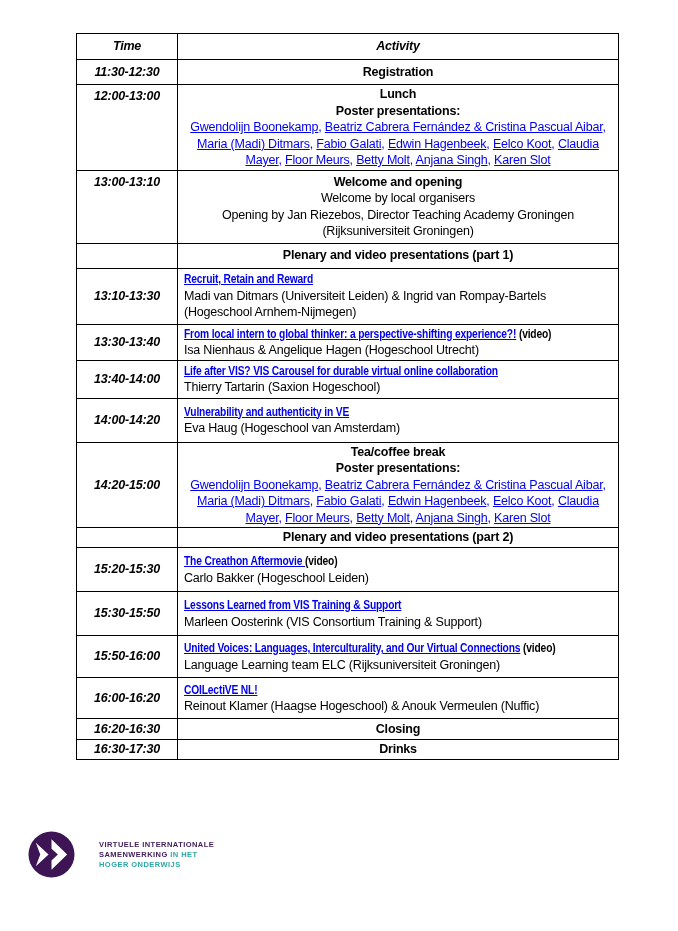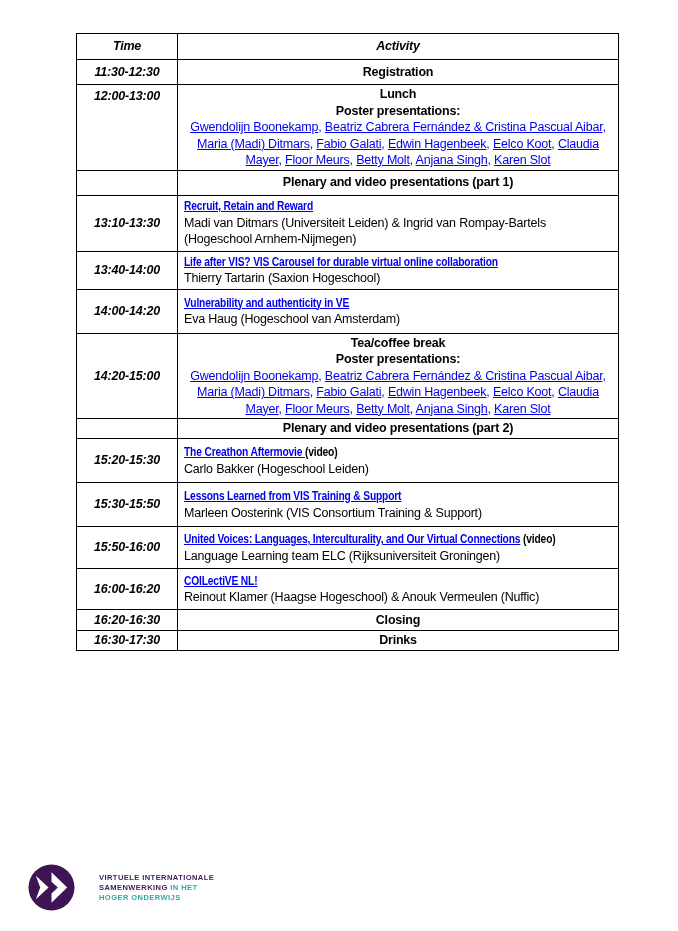--- a/index.html
+++ b/index.html
@@ -20,21 +20,21 @@
   td.v-top{vertical-align:top;padding-top:3px;}
   td.activity-cell{text-align:center;}
   td.activity-cell.talk{text-align:left;}
   .b{font-weight:bold;}
   .line{display:block;}
   .title-line{white-space:nowrap;transform:scaleX(0.82);transform-origin:0 50%;}
   .title-link{color:var(--link-blue);font-weight:bold;text-decoration:underline;cursor:pointer;}
   .name-link{color:var(--link-blue);text-decoration:underline;cursor:pointer;}
   .sep{color:var(--link-blue);}
   
-  .logo{position:absolute;left:28px;top:864px;display:flex;align-items:center;}
+  .logo{position:absolute;left:28px;top:831px;display:flex;align-items:center;}
   .logo-text{margin-left:24px;font-weight:bold;font-size:7.5px;line-height:10px;letter-spacing:0.45px;}
   .lt-purple{color:var(--logo-purple);}
   .lt-teal{color:var(--logo-teal);}
 </style>
 </head>
 <body>
 
 <div class="page">
 
   <table class="program">
@@ -56,31 +56,47 @@
           </td>
         </tr>
         <tr style="height: 84px;">
           <td class="time-cell v-top">12:00-13:00</td>
           <td class="activity-cell posters">
             <div class="line b">Lunch</div>
             <div class="line b">Poster presentations:</div>
             <div class="line"><span class="name-link">Gwendolijn Boonekamp</span><span class="sep">, </span><span class="name-link">Beatriz Cabrera Fernández &amp; Cristina Pascual Aibar</span><span class="sep">, </span><span class="name-link">Maria (Madi) Ditmars</span><span class="sep">, </span><span class="name-link">Fabio Galati</span><span class="sep">, </span><span class="name-link">Edwin Hagenbeek</span><span class="sep">, </span><span class="name-link">Eelco Koot</span><span class="sep">, </span><span class="name-link">Claudia Mayer</span><span class="sep">, </span><span class="name-link">Floor Meurs</span><span class="sep">, </span><span class="name-link">Betty Molt</span><span class="sep">, </span><span class="name-link">Anjana Singh</span><span class="sep">, </span><span class="name-link">Karen Slot</span></div>
           </td>
         </tr>
+        <tr style="height: 73px;">
+          <td class="time-cell v-top">13:00-13:10</td>
+          <td class="activity-cell center">
+            <div class="line b">Welcome and opening</div>
+            <div class="line">Welcome by local organisers</div>
+            <div class="line">Opening by Jan Riezebos, Director Teaching Academy Groningen</div>
+            <div class="line">(Rijksuniversiteit Groningen)</div>
+          </td>
+        </tr>
         <tr style="height: 25px;">
           <td class="time-cell"></td>
           <td class="activity-cell center">
             <div class="line b">Plenary and video presentations (part 1)</div>
           </td>
         </tr>
         <tr style="height: 56px;">
           <td class="time-cell">13:10-13:30</td>
           <td class="activity-cell talk">
             <div class="line title-line"><span class="title-link">Recruit, Retain and Reward</span></div>
             <div class="line">Madi van Ditmars (Universiteit Leiden) &amp; Ingrid van Rompay-Bartels (Hogeschool Arnhem-Nijmegen)</div>
+          </td>
+        </tr>
+        <tr style="height: 36px;">
+          <td class="time-cell">13:30-13:40</td>
+          <td class="activity-cell talk">
+            <div class="line title-line"><span class="title-link">From local intern to global thinker: a perspective-shifting experience?!</span><span class="b"> (video)</span></div>
+            <div class="line">Isa Nienhaus &amp; Angelique Hagen (Hogeschool Utrecht)</div>
           </td>
         </tr>
         <tr style="height: 38px;">
           <td class="time-cell">13:40-14:00</td>
           <td class="activity-cell talk">
             <div class="line title-line"><span class="title-link">Life after VIS?  VIS Carousel for durable virtual online collaboration</span></div>
             <div class="line">Thierry Tartarin (Saxion Hogeschool)</div>
           </td>
         </tr>
         <tr style="height: 44px;">

